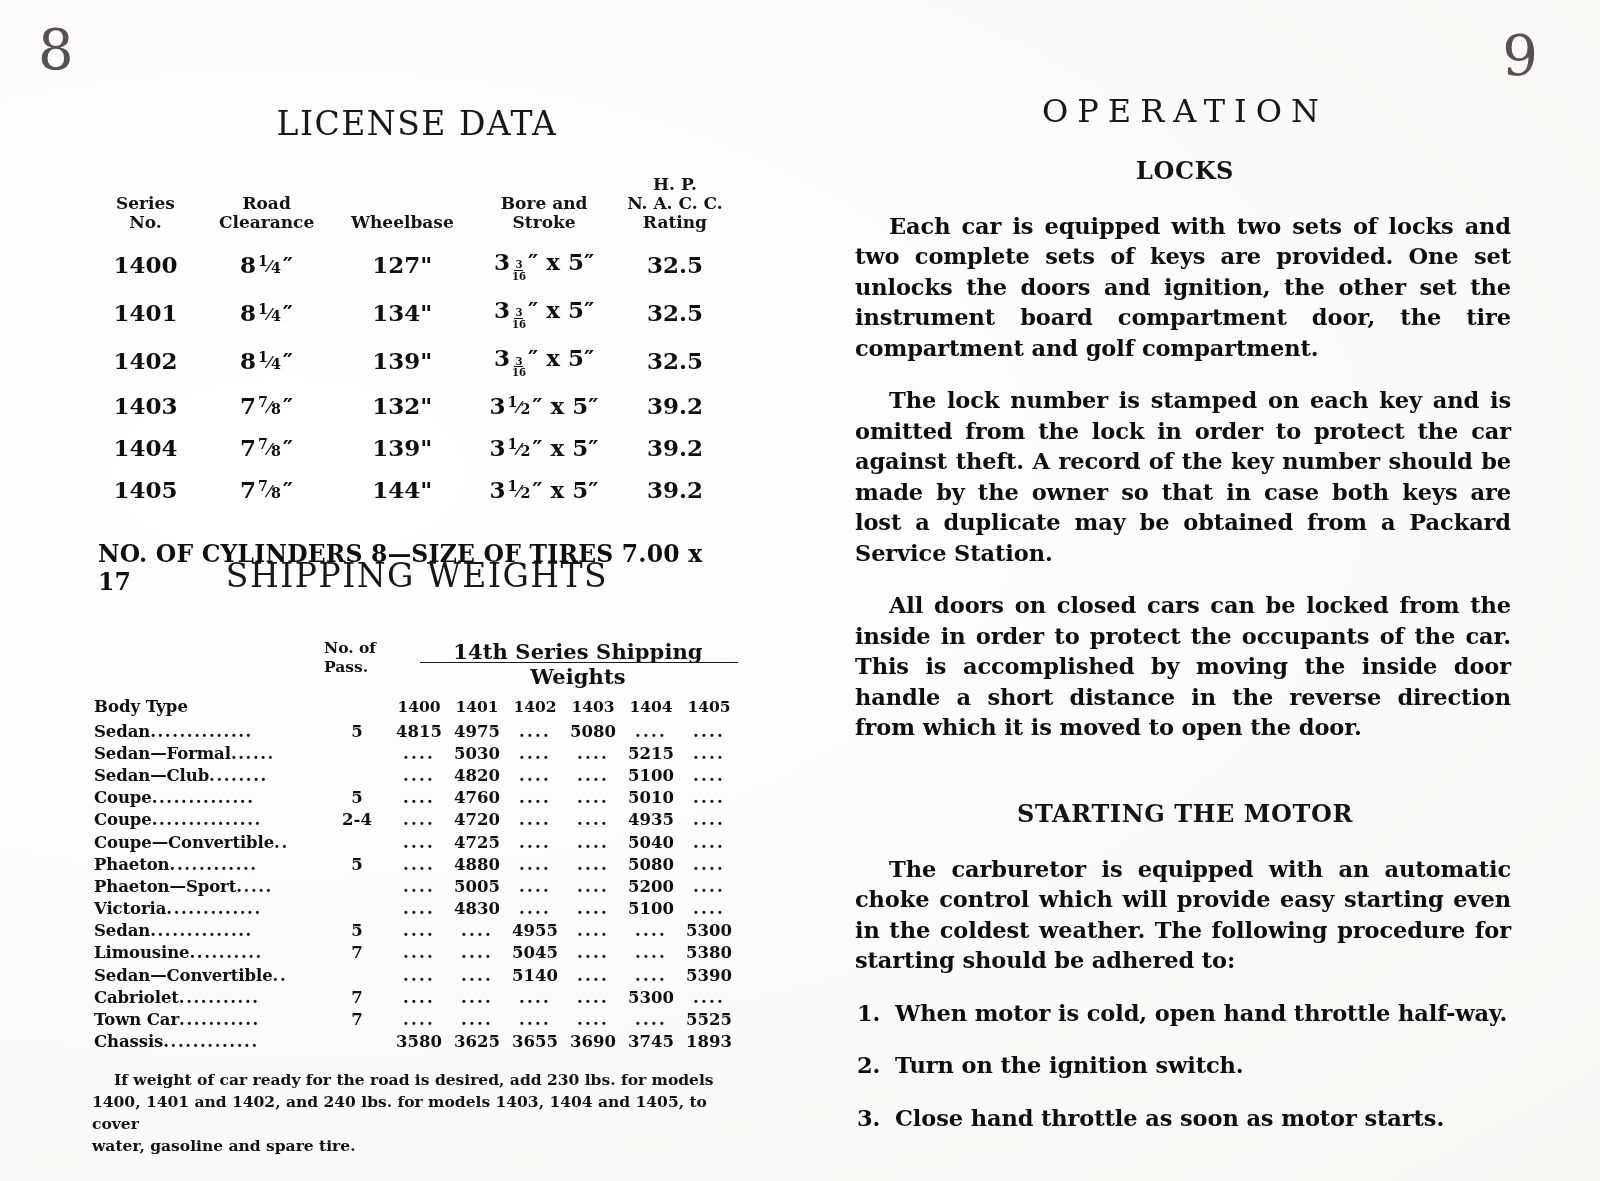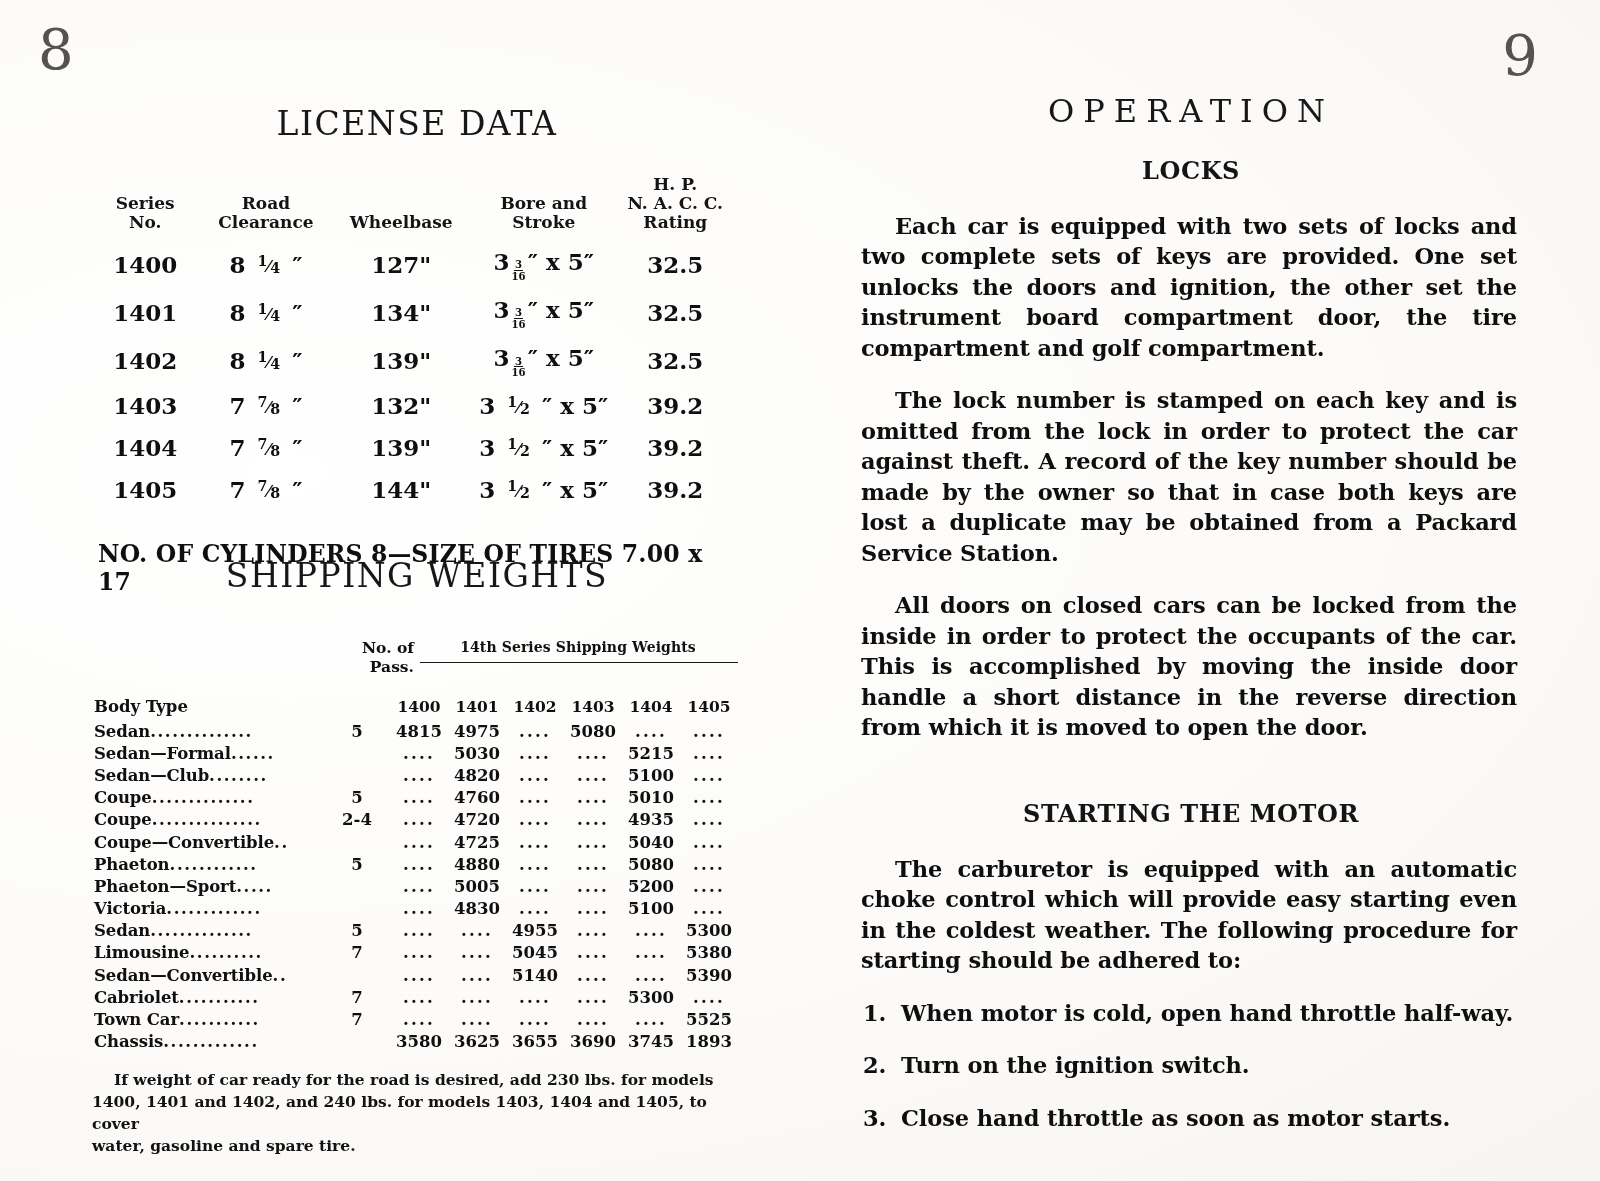--- a/index.html
+++ b/index.html
@@ -95,21 +95,21 @@
   .col-wb     { width: 140px; }
   .col-bore   { width: 152px; }
   .col-hp     { width: 120px; }
 
   
   .frac {
     display: inline-block;
     font-size: 0.62em;
     line-height: 1;
     transform: translateY(-1px);
-    margin: 0 12px;
+    margin: 0 2px;
   }
   .frac .n { vertical-align: 0.42em; }
   .frac .s { vertical-align: -0.06em; }
   .frac .bar { font-size: 1.22em; }
   .stackfrac {
     display: inline-flex;
     flex-direction: column;
     align-items: center;
     justify-content: center;
     font-size: 0.44em;
@@ -137,37 +137,37 @@
     position: relative;
     height: 66px;
     margin-top: 36px;
   }
   .ship-span-label {
     position: absolute;
     left: 330px;
     top: 8px;
     width: 312px;
     text-align: center;
-    font-size: 14px;
+    font-size: 21px;
     font-weight: 700;
     letter-spacing: 0.1px;
   }
   .ship-span-rule {
     position: absolute;
     left: 328px;
     top: 31px;
     width: 318px;
     border-top: 1.6px solid #1a1a1a;
   }
   .ship-noof {
     position: absolute;
-    left: 248px;
+    left: 232px;
     top: 8px;
     width: 74px;
-    text-align: right;
+    text-align: left;
     font-size: 15.5px;
     font-weight: 700;
     line-height: 1.2;
   }
   table.ship {
     width: 646px;
     border-collapse: collapse;
     font-family: "DejaVu Serif", "Liberation Serif", serif;
   }
   table.ship th.c {
@@ -206,21 +206,21 @@
     font-size: 15.5px;
     font-weight: 700;
     line-height: 1.42;
     text-align: left;
     width: 634px;
     color: #121212;
   }
   .footnote .ind { padding-left: 22px; margin-top: 39px; }
 
   
-  .op-wrap { position: absolute; top: 92px; left: 16px; width: 660px; }
+  .op-wrap { position: absolute; top: 92px; left: 10px; width: 660px; }
   p.body {
     font-family: "DejaVu Serif", "Liberation Serif", serif;
     font-weight: 700;
     font-size: 22.5px;
     line-height: 1.355;
     text-align: justify;
     text-indent: 34px;
     margin: 0 4px 22px 0;
     color: #0e0e0e;
     letter-spacing: -0.1px;

